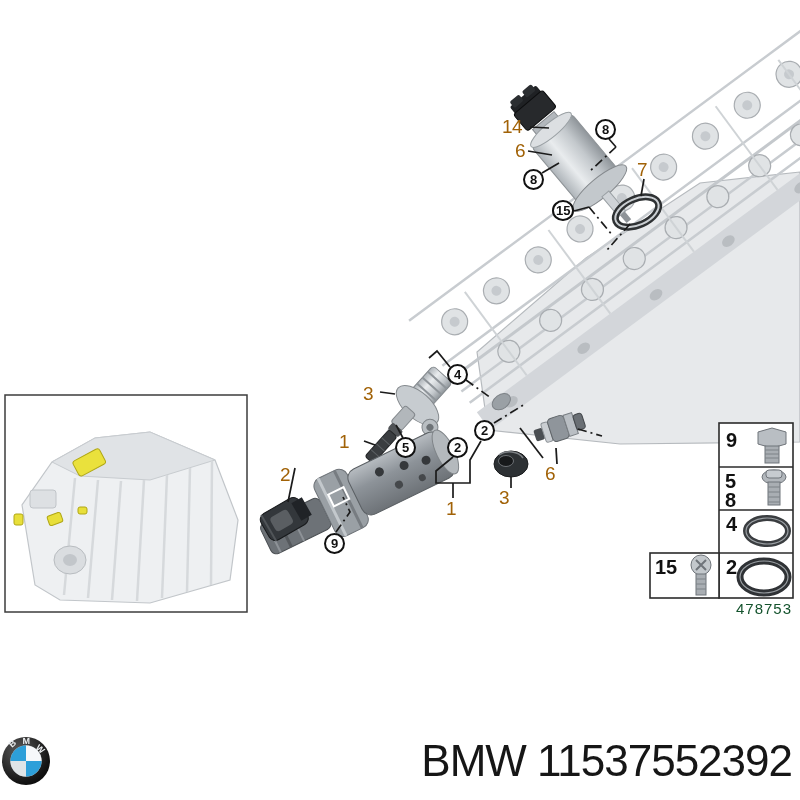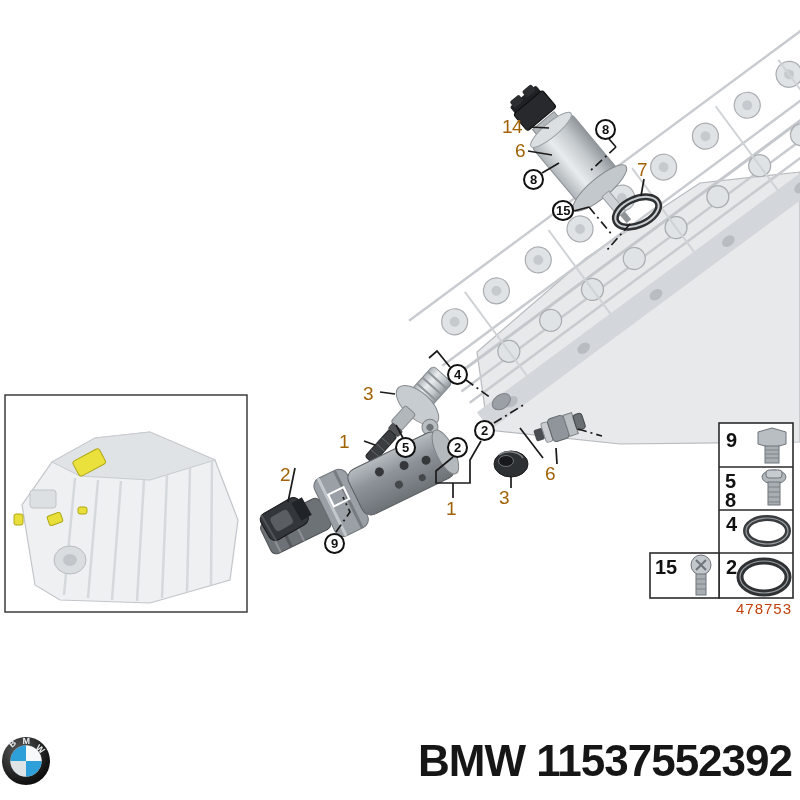--- a/index.html
+++ b/index.html
@@ -5,23 +5,23 @@
   html,body{margin:0;padding:0;background:#fff;}
   #stage{position:relative;width:800px;height:800px;background:#fff;overflow:hidden;
          font-family:"Liberation Sans", sans-serif;}
   #art{position:absolute;left:0;top:0;}
   .callout{position:absolute;color:#a16207;font-weight:normal;font-size:19px;line-height:20px;
            letter-spacing:-0.5px;white-space:nowrap;}
   .ccircle{position:absolute;box-sizing:border-box;min-width:21px;height:21px;padding:0 2px;
            border:2px solid #111;border-radius:50%;background:#fff;color:#111;
            font-weight:bold;font-size:13px;line-height:17px;text-align:center;}
   .legend-num{position:absolute;color:#111;font-weight:bold;font-size:20px;line-height:20px;}
-  .catalog{position:absolute;color:#c2410c;font-size:15px;letter-spacing:1px;}
+  .catalog{position:absolute;color:#14532d;font-size:15px;letter-spacing:1px;}
   .footer-label{position:absolute;left:400px;top:736px;width:392px;text-align:right;
-                color:#161616;font-size:44px;font-weight:bold;letter-spacing:-1px;}
+                color:#161616;font-size:44px;font-weight:normal;letter-spacing:-1px;}
 </style>
 </head>
 <body>
 
 <div id="stage">
 
   <svg id="art" width="800" height="800" viewBox="0 0 800 800">
     <defs>
       <linearGradient id="gMetal" x1="0" y1="0" x2="1" y2="0">
         <stop offset="0" stop-color="#aeb4b9"></stop>

